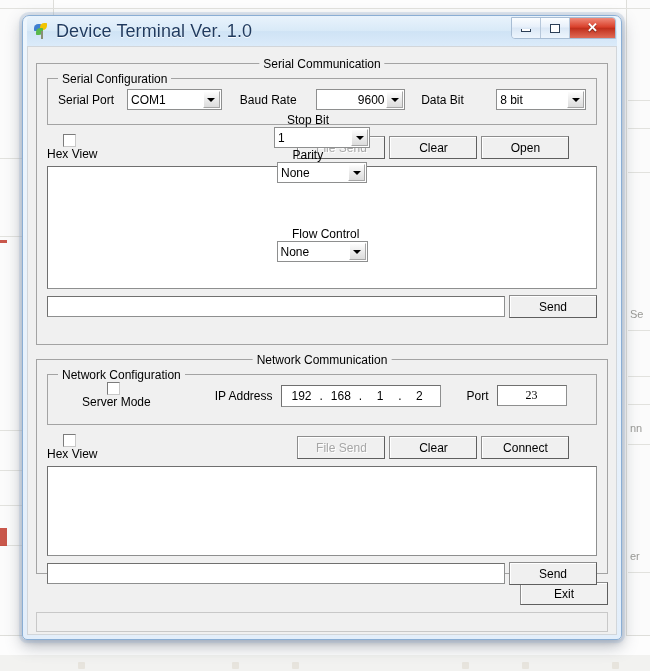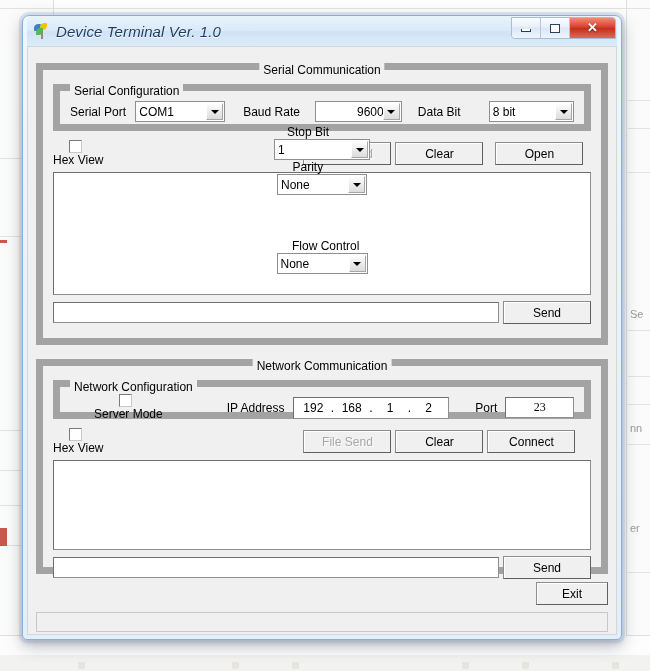--- a/index.html
+++ b/index.html
@@ -81,25 +81,24 @@
     border-radius: 60% 10% 60% 10%;
   }
   #app-icon .l1 { background:#3f7fd0; left:0;  top:1px; }
   #app-icon .l2 { background:#f2c400; left:6px; top:0; }
   #app-icon .l3 { background:#59b84c; left:2px; top:5px; }
   #app-icon .stem {
     position:absolute; left:7px; top:8px;
     width:2px; height:8px; background:#8a8e75;
   }
   #title-text {
-    font-size: 15px;
+    font-size: 18px;
     color: #1f3a5f;
     text-shadow: 0 1px 0 rgba(255,255,255,.9);
     letter-spacing: .1px;
-    font-style: italic;
   }
   #win-controls {
     position: absolute; right: 1px; top: 1px;
     display: flex;
     border: 1px solid #a8bdd4;
     border-radius: 0 4px 0 4px;
     overflow: hidden;
     background: #e4eef9;
   }
   .wbtn {
@@ -127,21 +126,21 @@
     background: #f0f0f0;
     border: 1px solid #d2d6da;
     height: 589px;
     padding: 8px;
     position: relative;
   }
 
   
   .group {
     position: relative;
-    border: 7px solid #a3a3a3;
+    border: 1px solid #a3a3a3;
     margin-top: 8px;
     padding: 10px;
   }
   .group > .g-title {
     position: absolute; top: -7px;
     background: #f0f0f0;
     padding: 0 4px;
     font-size: 12px;
     color: #000;
     white-space: nowrap;
@@ -260,21 +259,21 @@
   <div class="bg-line" style="left:628px; top:172px; width:22px;"></div>
   <div class="bg-line" style="left:628px; top:330px; width:22px;"></div>
   <div class="bg-line" style="left:628px; top:376px; width:22px;"></div>
   <div class="bg-line" style="left:628px; top:404px; width:22px;"></div>
   <div class="bg-line" style="left:628px; top:444px; width:22px;"></div>
   <div class="bg-line" style="left:628px; top:572px; width:22px;"></div>
 
   <div class="bg-text" style="left:659px; top:148px;">Op</div>
   <div class="bg-text" style="left:630px; top:308px;">Se</div>
   <div class="bg-text" style="left:630px; top:422px;">nn</div>
-  <div class="bg-text" style="left:630px; top:522px;">er</div>
+  <div class="bg-text" style="left:630px; top:550px;">er</div>
 
   <div class="bg-redbar" style="left:0; top:240px; width:7px; height:3px;"></div>
   <div class="bg-redbar" style="left:0; top:528px; width:7px; height:18px;"></div>
 
   <div class="bg-taskbar"></div>
   <div class="bg-tick" style="left:78px;"></div>
   <div class="bg-tick" style="left:232px;"></div>
   <div class="bg-tick" style="left:292px;"></div>
   <div class="bg-tick" style="left:462px;"></div>
   <div class="bg-tick" style="left:522px;"></div>
@@ -362,35 +361,35 @@
         </div>
       </div>
 
       <div class="row" style="margin-top:9px;">
         <div class="chk">
           <span class="box"></span>
           <span class="lbl">Hex View</span>
         </div>
         <div class="btn3d disabled" style="width:88px; margin-left:200px;">File Send</div>
         <div class="btn3d" style="width:88px; margin-left:4px;">Clear</div>
-        <div class="btn3d" style="width:88px; margin-left:12px;">Open</div>
+        <div class="btn3d" style="width:88px; margin-left:4px;">Open</div>
       </div>
 
       <div class="textarea" style="height:123px; margin-top:5px;"></div>
 
       <div class="row" style="margin-top:6px;">
         <div class="edit" style="flex:1;"></div>
         <div class="btn3d" style="width:88px; margin-left:4px;">Send</div>
       </div>
     </div>
 
     <div class="group" style="height:215px; margin-top:14px;">
       <div class="g-title center">Network Communication</div>
 
-      <div class="group" style="height:39px; margin-top:4px; padding:7px 10px;">
+      <div class="group" style="height:51px; margin-top:4px; padding:7px 10px;">
         <div class="g-title left">Network Configuration</div>
 
         <div class="row">
           <div class="chk" style="margin-left:24px;justify-content:flex-end;">
             <span class="box"></span>
             <span class="lbl">Server Mode</span>
           </div>
           <div class="lbl" style="margin-left:37px;padding-left:27px;">IP Address</div>
           <div class="ipbox" style="width:160px; margin-left:8px;">
             <span class="seg">192</span>
@@ -418,18 +417,18 @@
 
       <div class="textarea" style="height:90px; margin-top:5px;"></div>
 
       <div class="row" style="margin-top:6px;">
         <div class="edit" style="flex:1;"></div>
         <div class="btn3d" style="width:88px; margin-left:4px;">Send</div>
       </div>
     </div>
 
     <div class="row" style="margin-top:8px; justify-content:flex-end;">
-      <div class="btn3d" style="width:72px;">Exit</div>
+      <div class="btn3d" style="width:88px;">Exit</div>
     </div>
 
     <div class="statusbar" style="margin-top:7px;"></div>
   </div>
 </div>
 
 </body></html>

